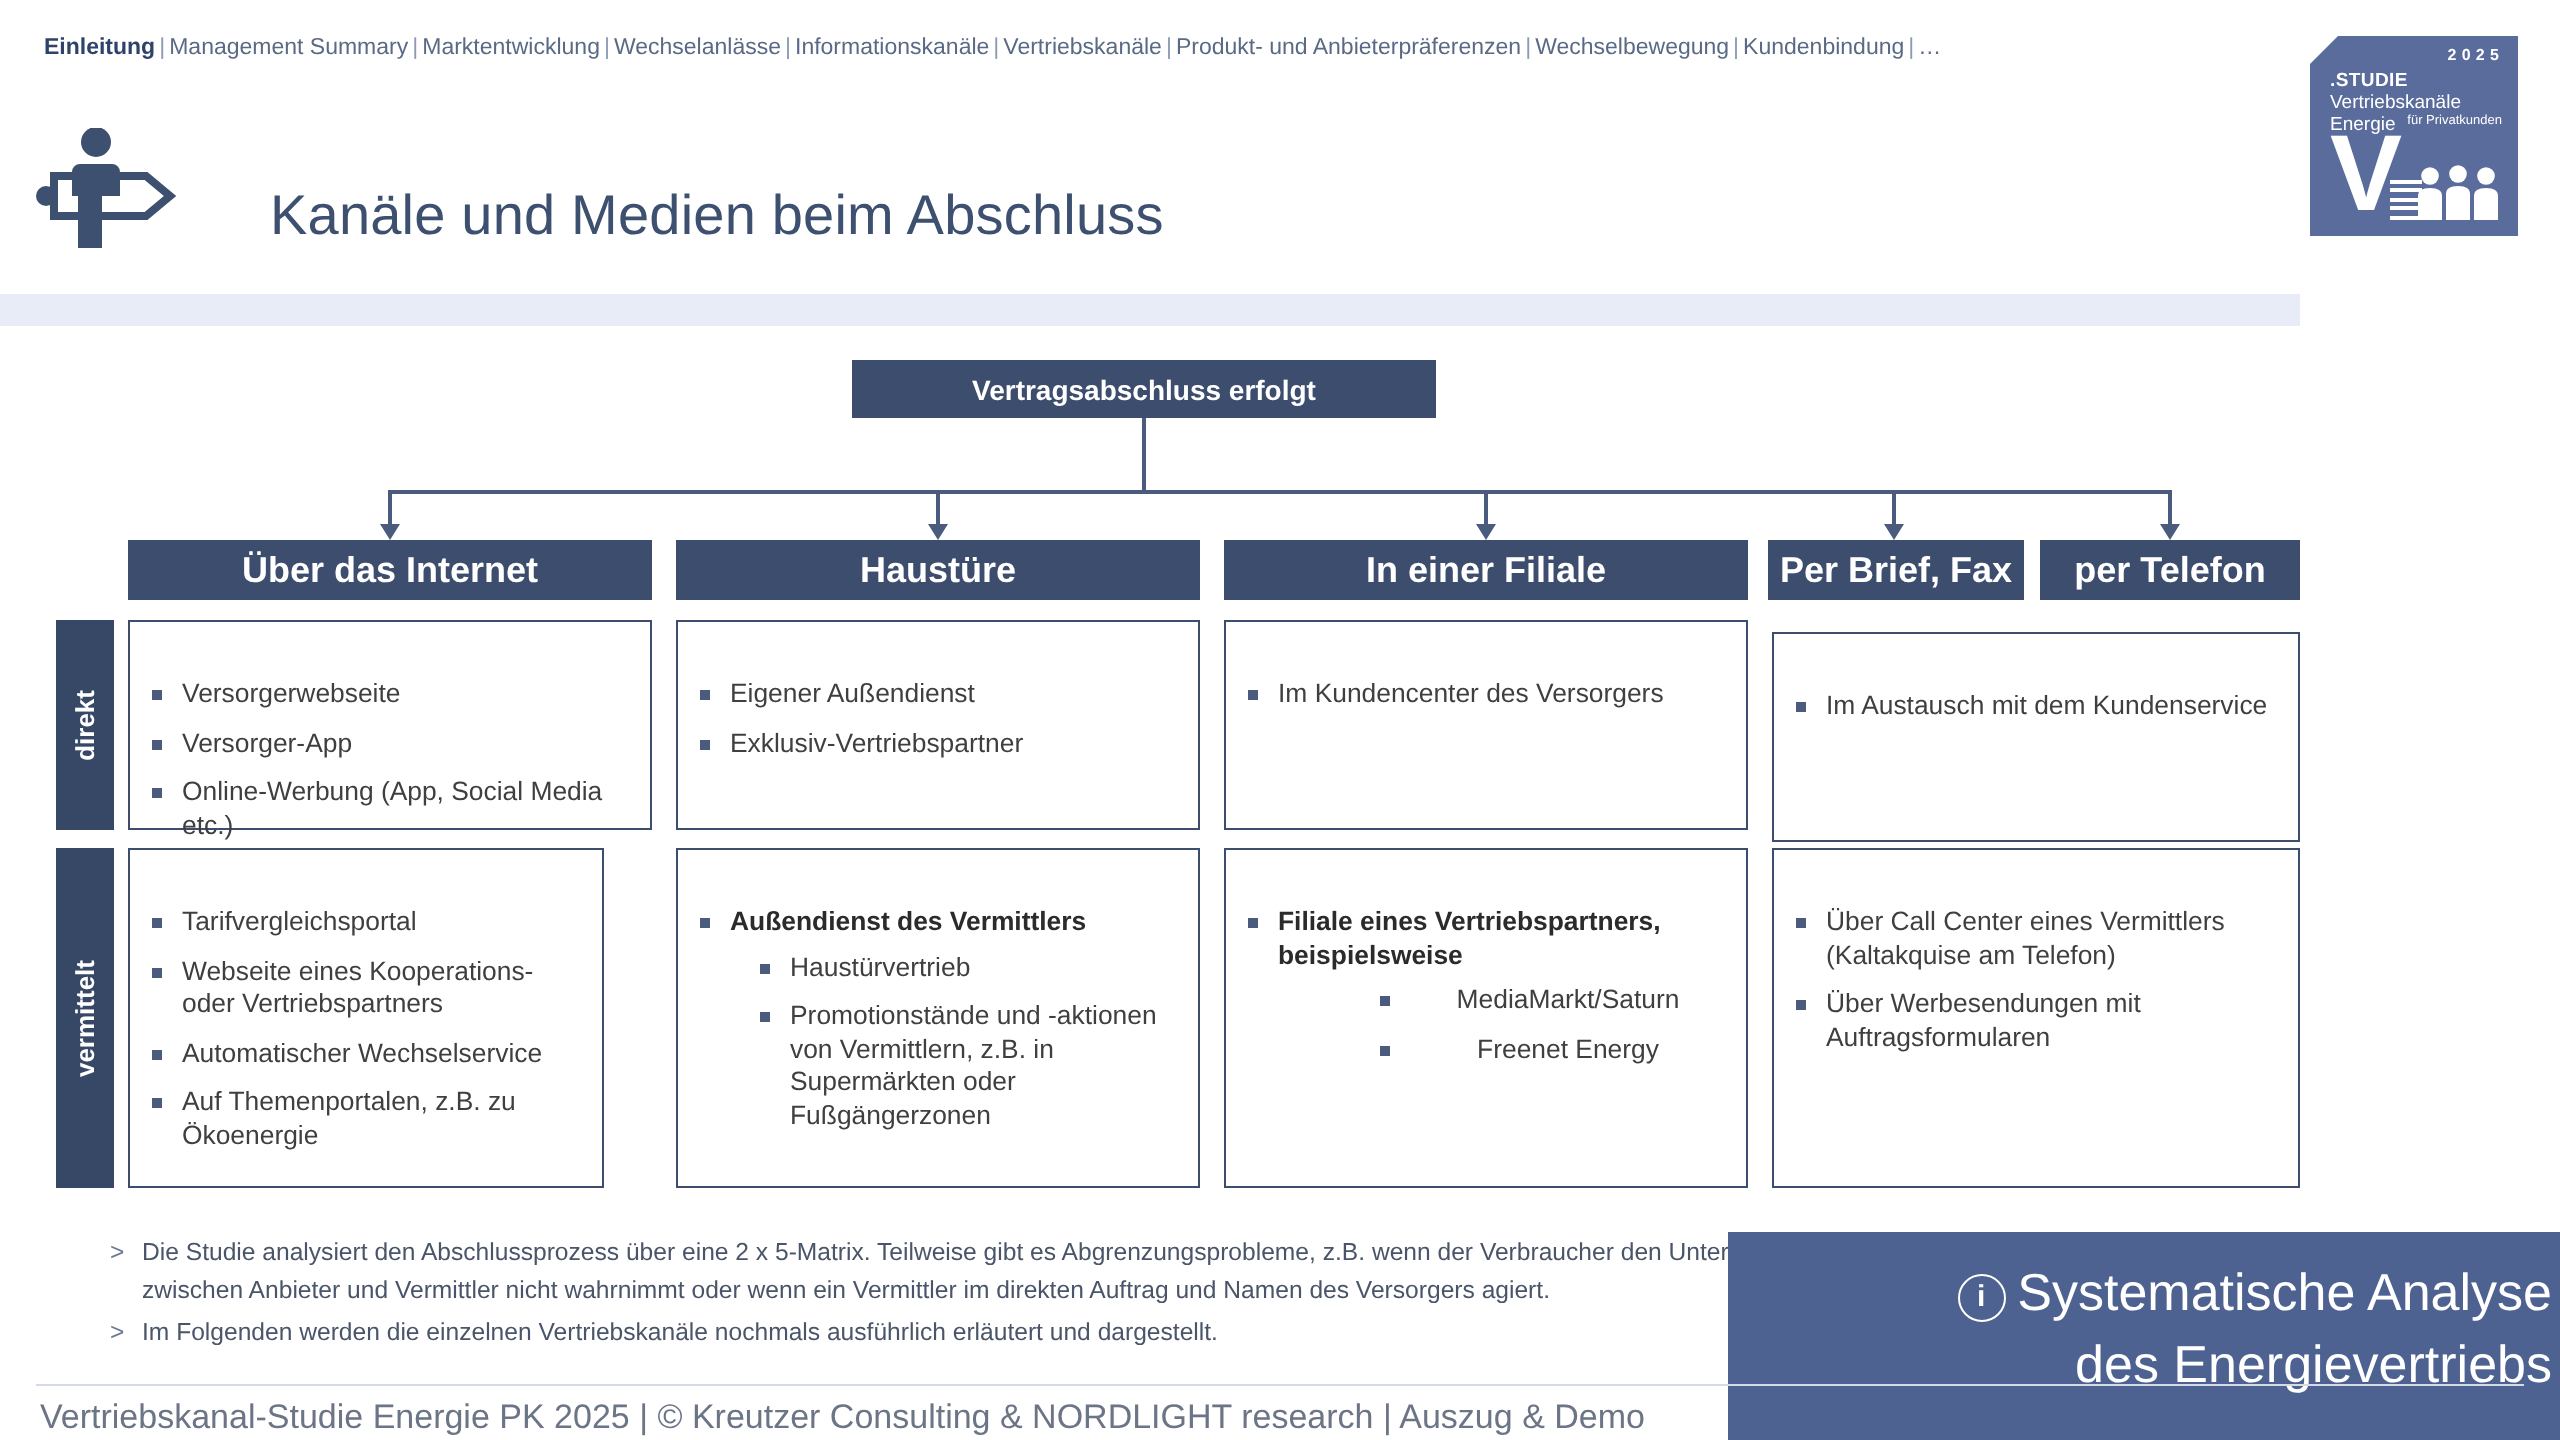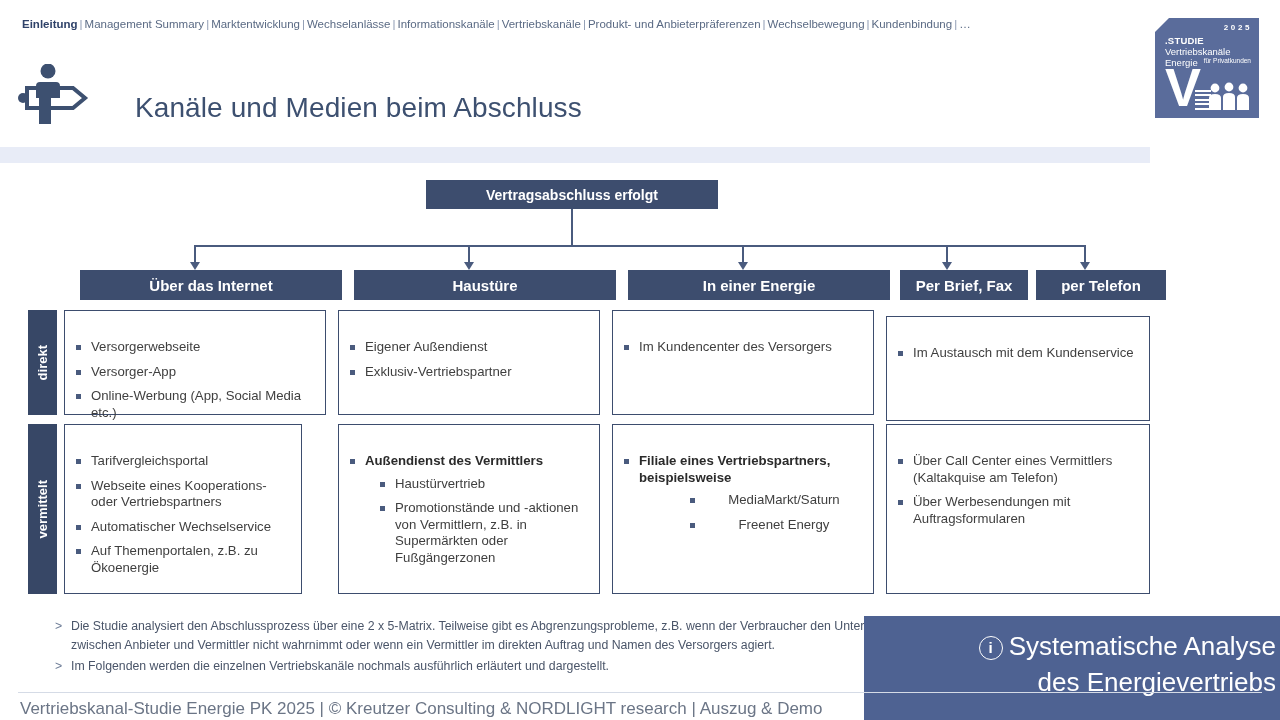--- a/index.html
+++ b/index.html
@@ -49,21 +49,21 @@
   }
   .conn-h{position:absolute;left:195px;top:245px;width:890px;height:1.5px;background:#4a5b7e;}
   .stem{position:absolute;left:571px;top:209px;width:1.5px;height:37px;background:#4a5b7e;}
   .drop{position:absolute;top:245px;width:1.5px;height:20px;background:#4a5b7e;}
   .arrowhead{position:absolute;top:262px;width:0;height:0;
     border-left:5px solid transparent;border-right:5px solid transparent;border-top:8px solid #4a5b7e;}
 
   
   .colhead{
     position:absolute;top:270px;height:30px;background:#3d4d6e;color:#fff;
-    font-size:15px;font-weight:bold;display:flex;align-items:center;justify-content:center;margin-left:16px;
+    font-size:18px;font-weight:bold;display:flex;align-items:center;justify-content:center;
   }
 
   
   .rowlabel{
     position:absolute;left:28px;width:29px;background:#374766;color:#fff;
     font-size:13px;font-weight:bold;
     display:flex;align-items:center;justify-content:center;
   }
   .rowlabel span{writing-mode:vertical-rl;transform:rotate(180deg);}
 
@@ -157,21 +157,21 @@
 <div class="arrowhead" style="left:464px"></div>
 <div class="drop" style="left:742px"></div>
 <div class="arrowhead" style="left:738px"></div>
 <div class="drop" style="left:946px"></div>
 <div class="arrowhead" style="left:942px"></div>
 <div class="drop" style="left:1084px"></div>
 <div class="arrowhead" style="left:1080px"></div>
 
 <div class="colhead" style="left:64px;width:262px">Über das Internet</div>
 <div class="colhead" style="left:338px;width:262px">Haustüre</div>
-<div class="colhead" style="left:612px;width:262px">In einer Energie</div>
+<div class="colhead" style="left:612px;width:262px">In einer Filiale</div>
 <div class="colhead" style="left:884px;width:128px">Per Brief, Fax</div>
 <div class="colhead" style="left:1020px;width:130px">per Telefon</div>
 
 <div class="rowlabel" style="top:310px;height:105px">
   <span>direkt</span>
 </div>
 <div class="rowlabel" style="top:424px;height:170px">
   <span>vermittelt</span>
 </div>
 

